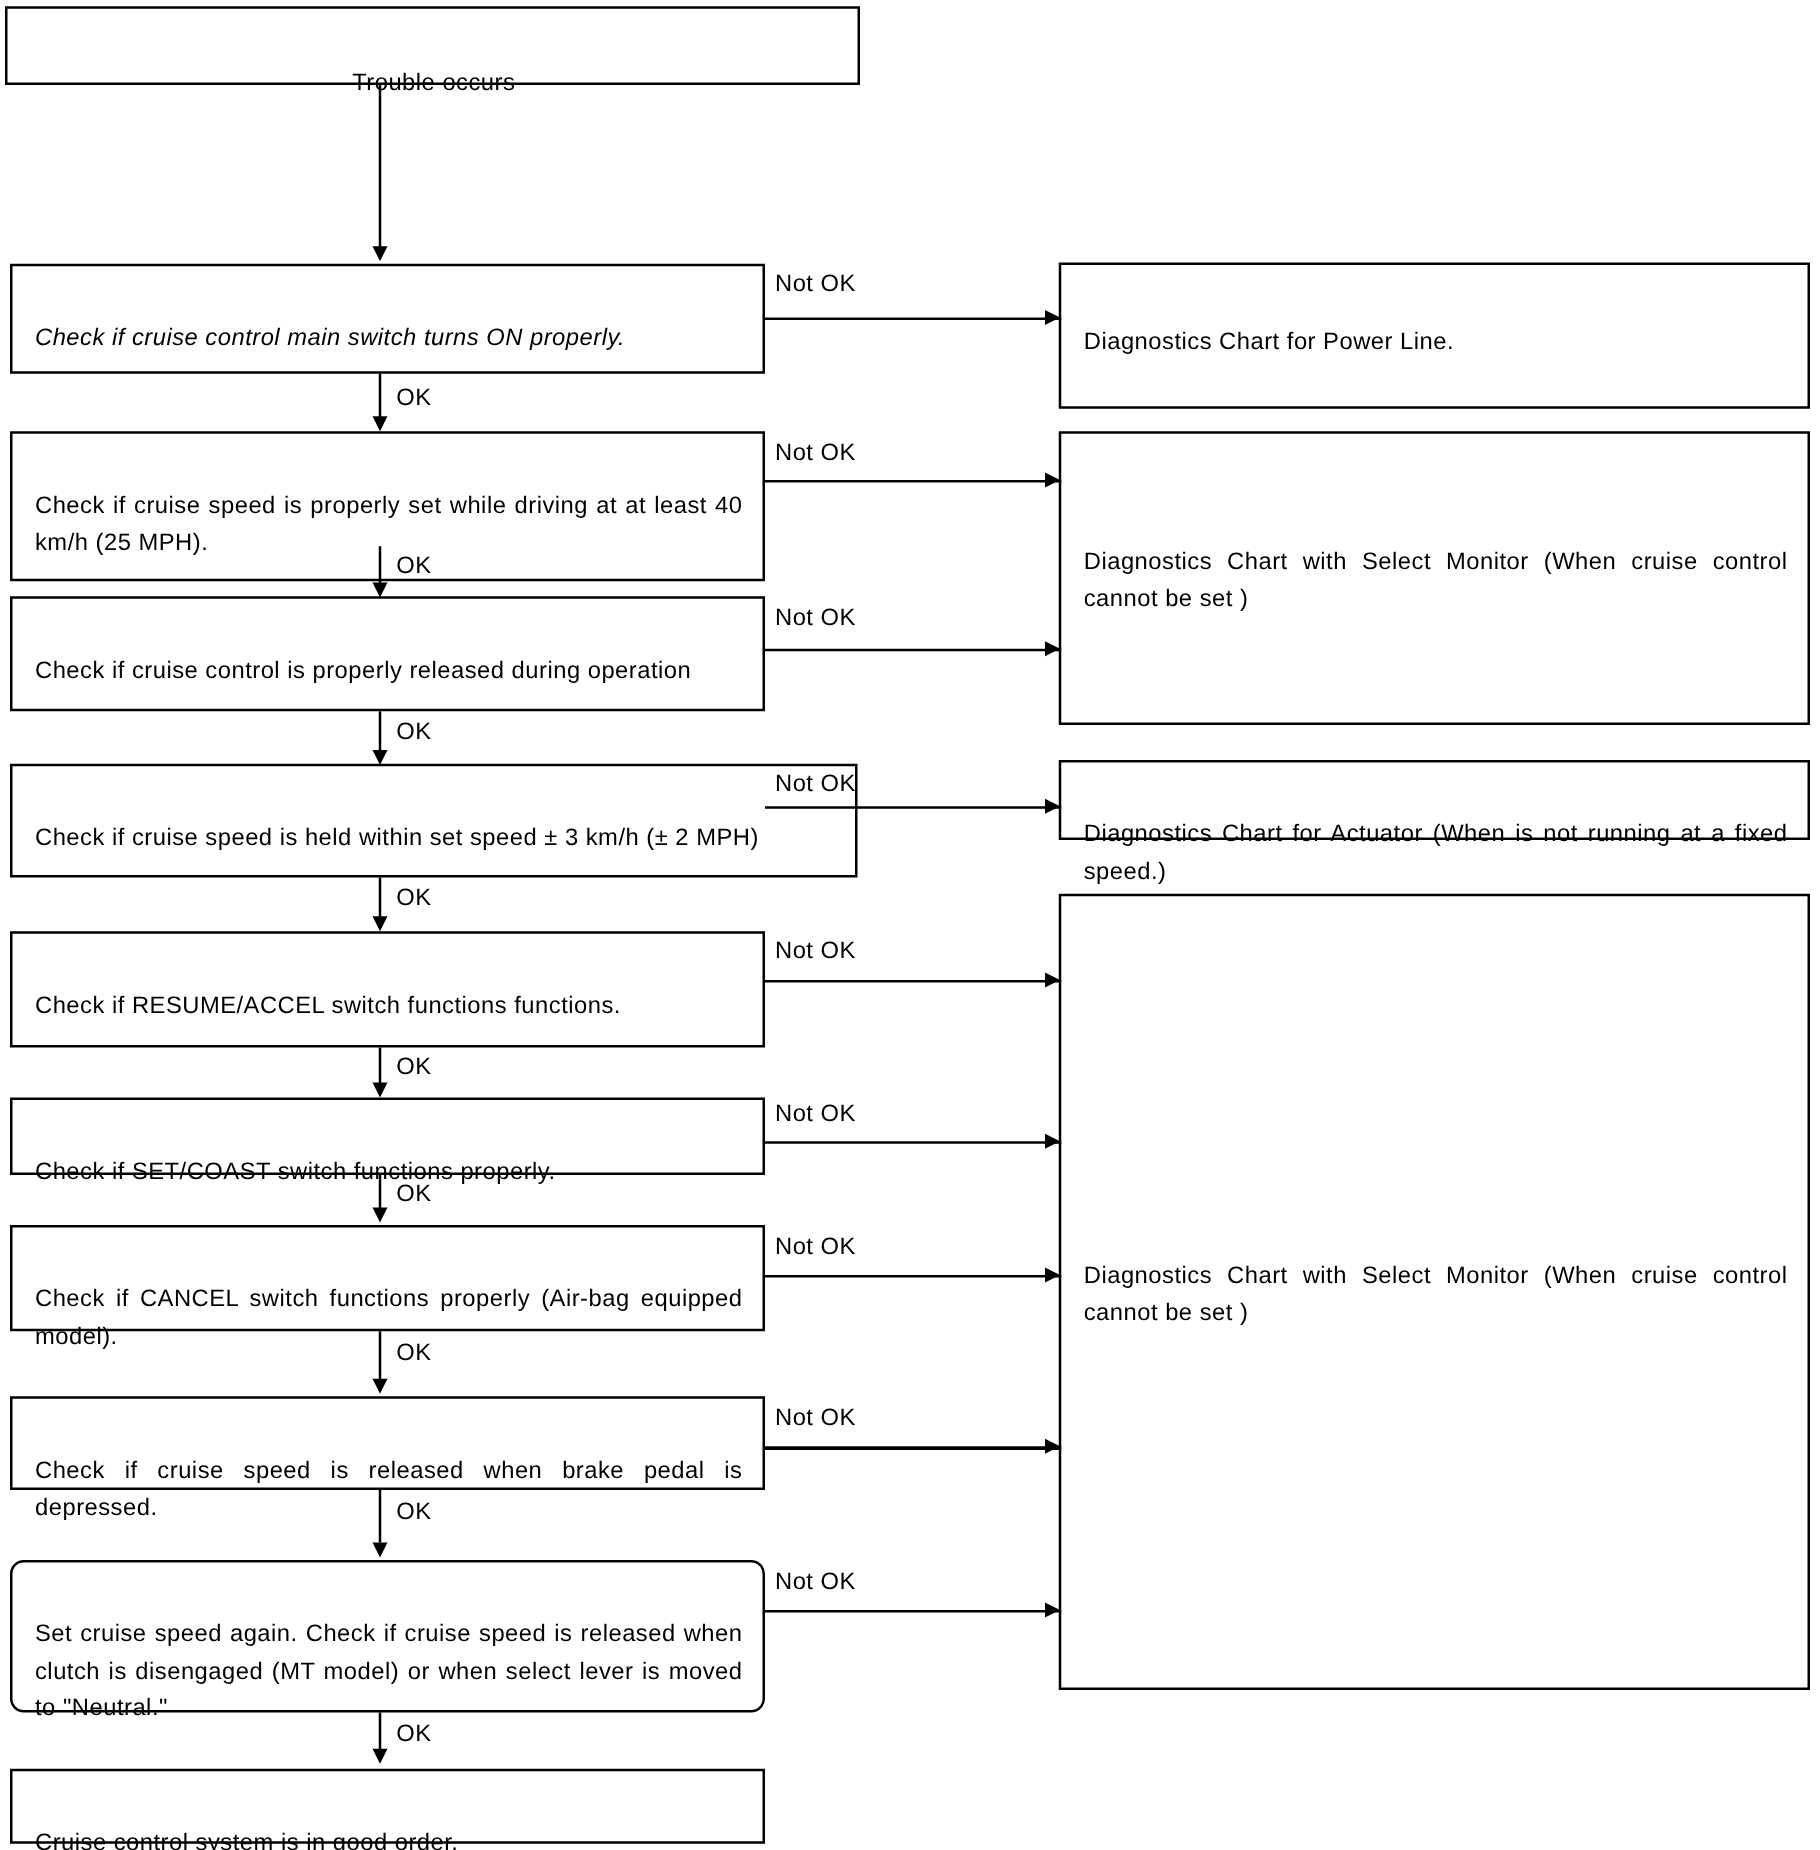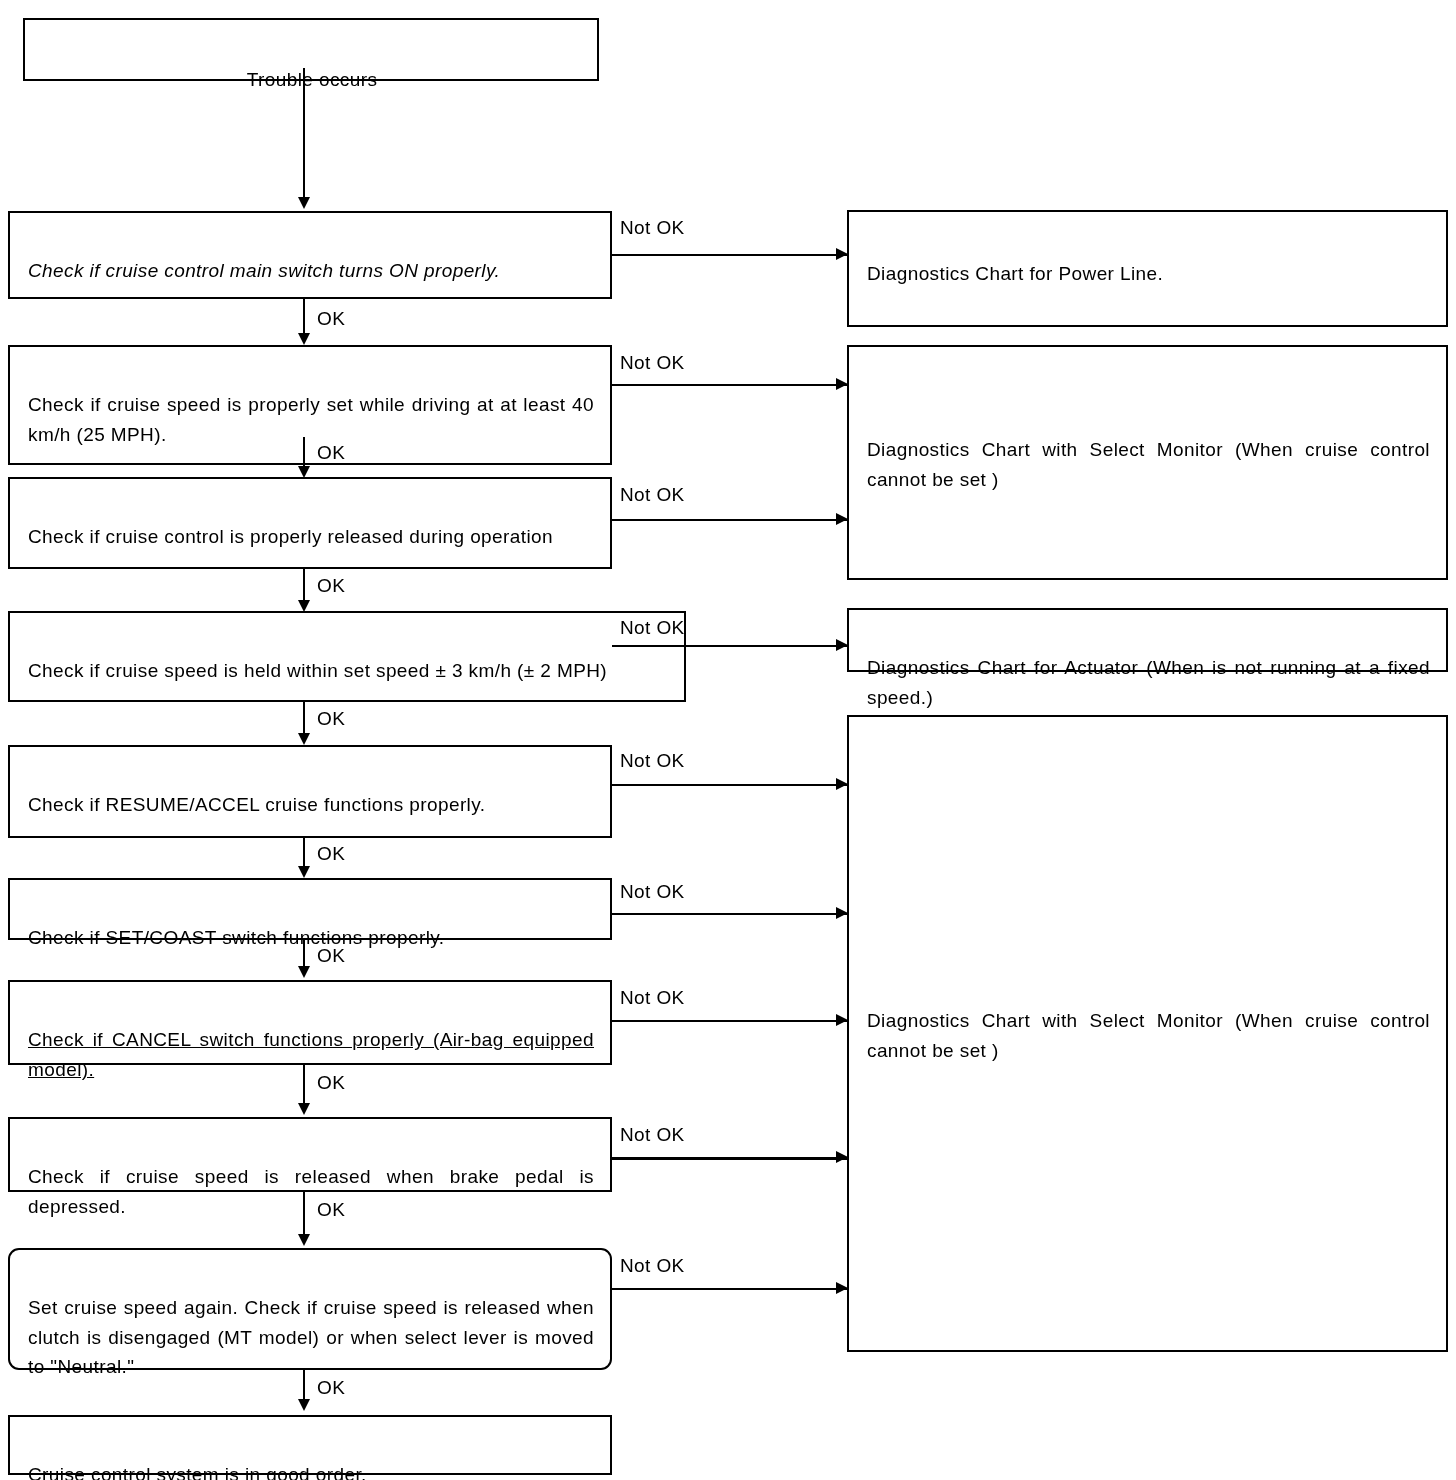--- a/index.html
+++ b/index.html
@@ -80,49 +80,49 @@
     letter-spacing: 0.4px;
     line-height: 1;
     white-space: nowrap;
   }
 </style>
 </head>
 <body>
 
 <div id="canvas">
 
-  <div class="box center" style="left:23px; top:5px; width:576px; height:63px;margin-top:13px;">
+  <div class="box center" style="left:4px; top:5px; width:684px; height:63px;">
     <span>Trouble occurs</span>
   </div>
 
   <div class="box" style="left:8px; top:211px; width:604px; height:88px;font-style:italic;">
     <span>Check if cruise control main switch turns ON properly.</span>
   </div>
 
   <div class="box justify" style="left:8px; top:345px; width:604px; height:120px;">
     <span>Check if cruise speed is properly set while driving at at least 40 km/h (25 MPH).</span>
   </div>
 
   <div class="box justify" style="left:8px; top:477px; width:604px; height:92px;">
     <span>Check if cruise control is properly released during operation</span>
   </div>
 
   <div class="box justify" style="left:8px; top:611px; width:678px; height:91px;">
     <span>Check if cruise speed is held within set speed ± 3 km/h (± 2 MPH)</span>
   </div>
 
   <div class="box justify" style="left:8px; top:745px; width:604px; height:93px;">
-    <span>Check if RESUME/ACCEL cruise functions properly.</span>
+    <span>Check if RESUME/ACCEL switch functions functions.</span>
   </div>
 
   <div class="box" style="left:8px; top:878px; width:604px; height:62px;">
     <span>Check if SET/COAST switch functions properly.</span>
   </div>
 
-  <div class="box justify" style="left:8px; top:980px; width:604px; height:85px;text-decoration:underline;">
+  <div class="box justify" style="left:8px; top:980px; width:604px; height:85px;">
     <span>Check if CANCEL switch functions properly  (Air-bag equipped model).</span>
   </div>
 
   <div class="box justify" style="left:8px; top:1117px; width:604px; height:75px;">
     <span>Check if cruise speed is released when brake pedal is depressed.</span>
   </div>
 
   <div class="box justify" style="left:8px; top:1248px; width:604px; height:122px;border-radius:11px;">
     <span>Set cruise speed again. Check if cruise speed is released when clutch is disengaged (MT model) or when select lever is moved to "Neutral."</span>
   </div>

